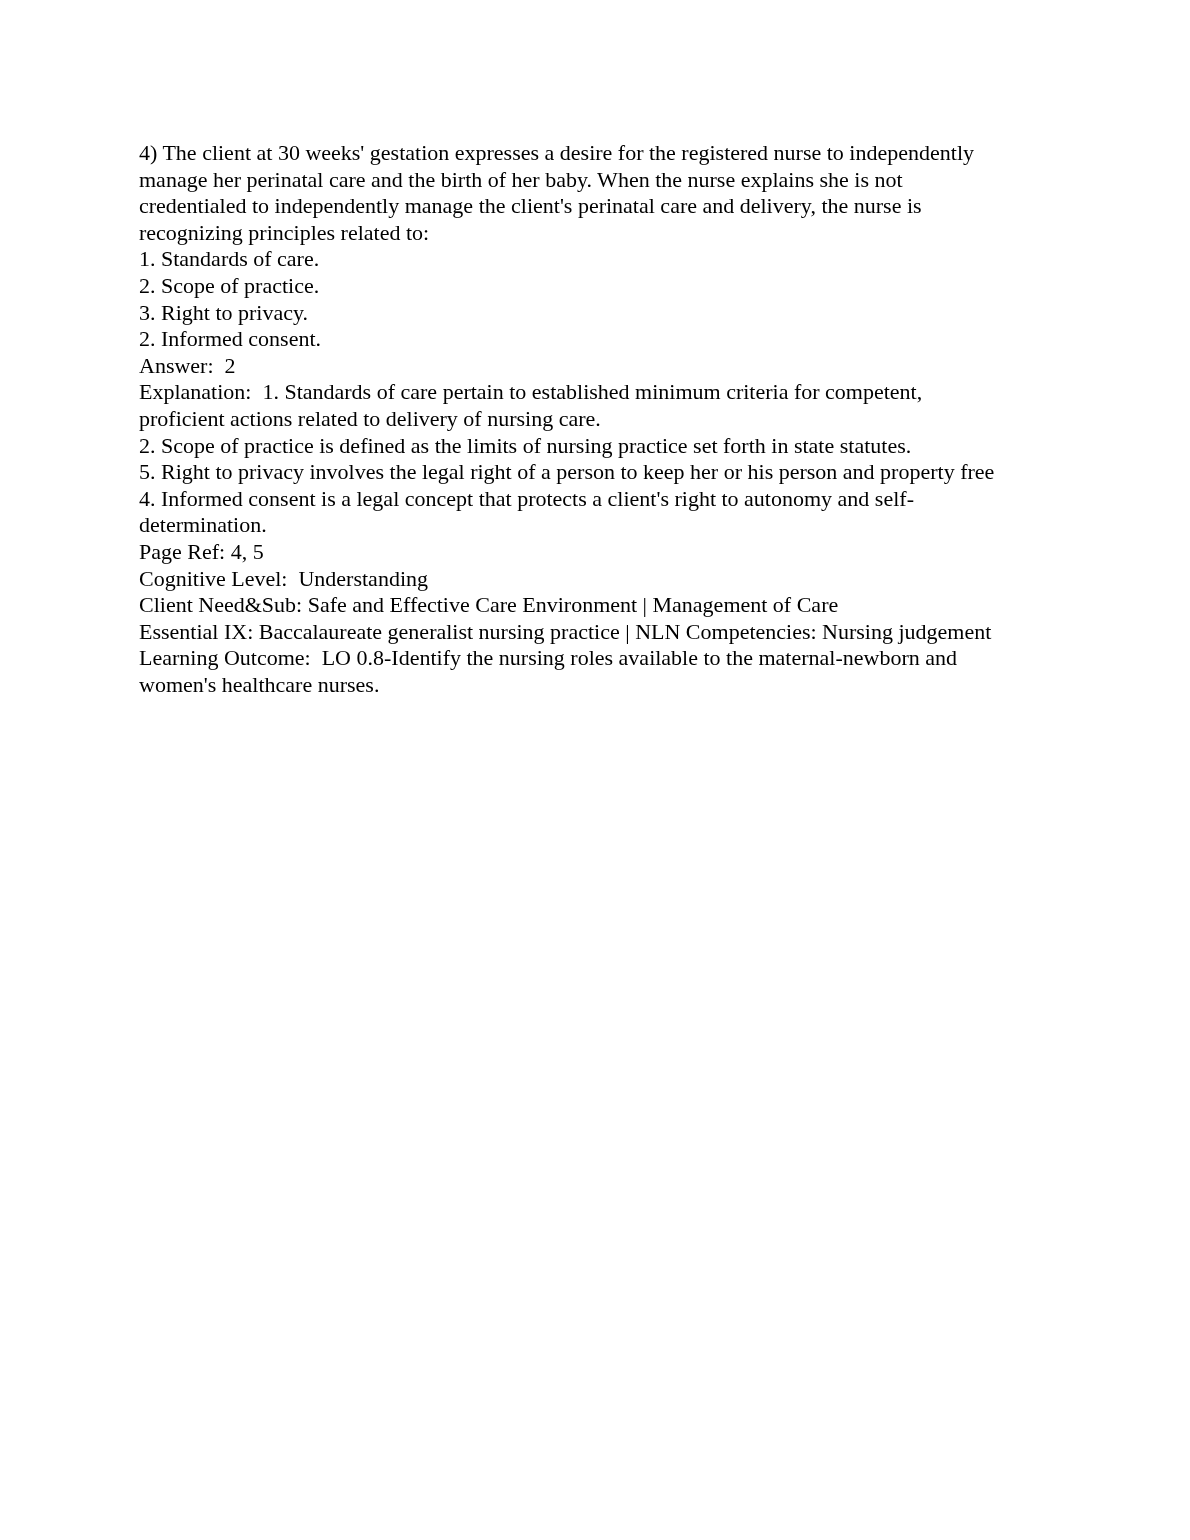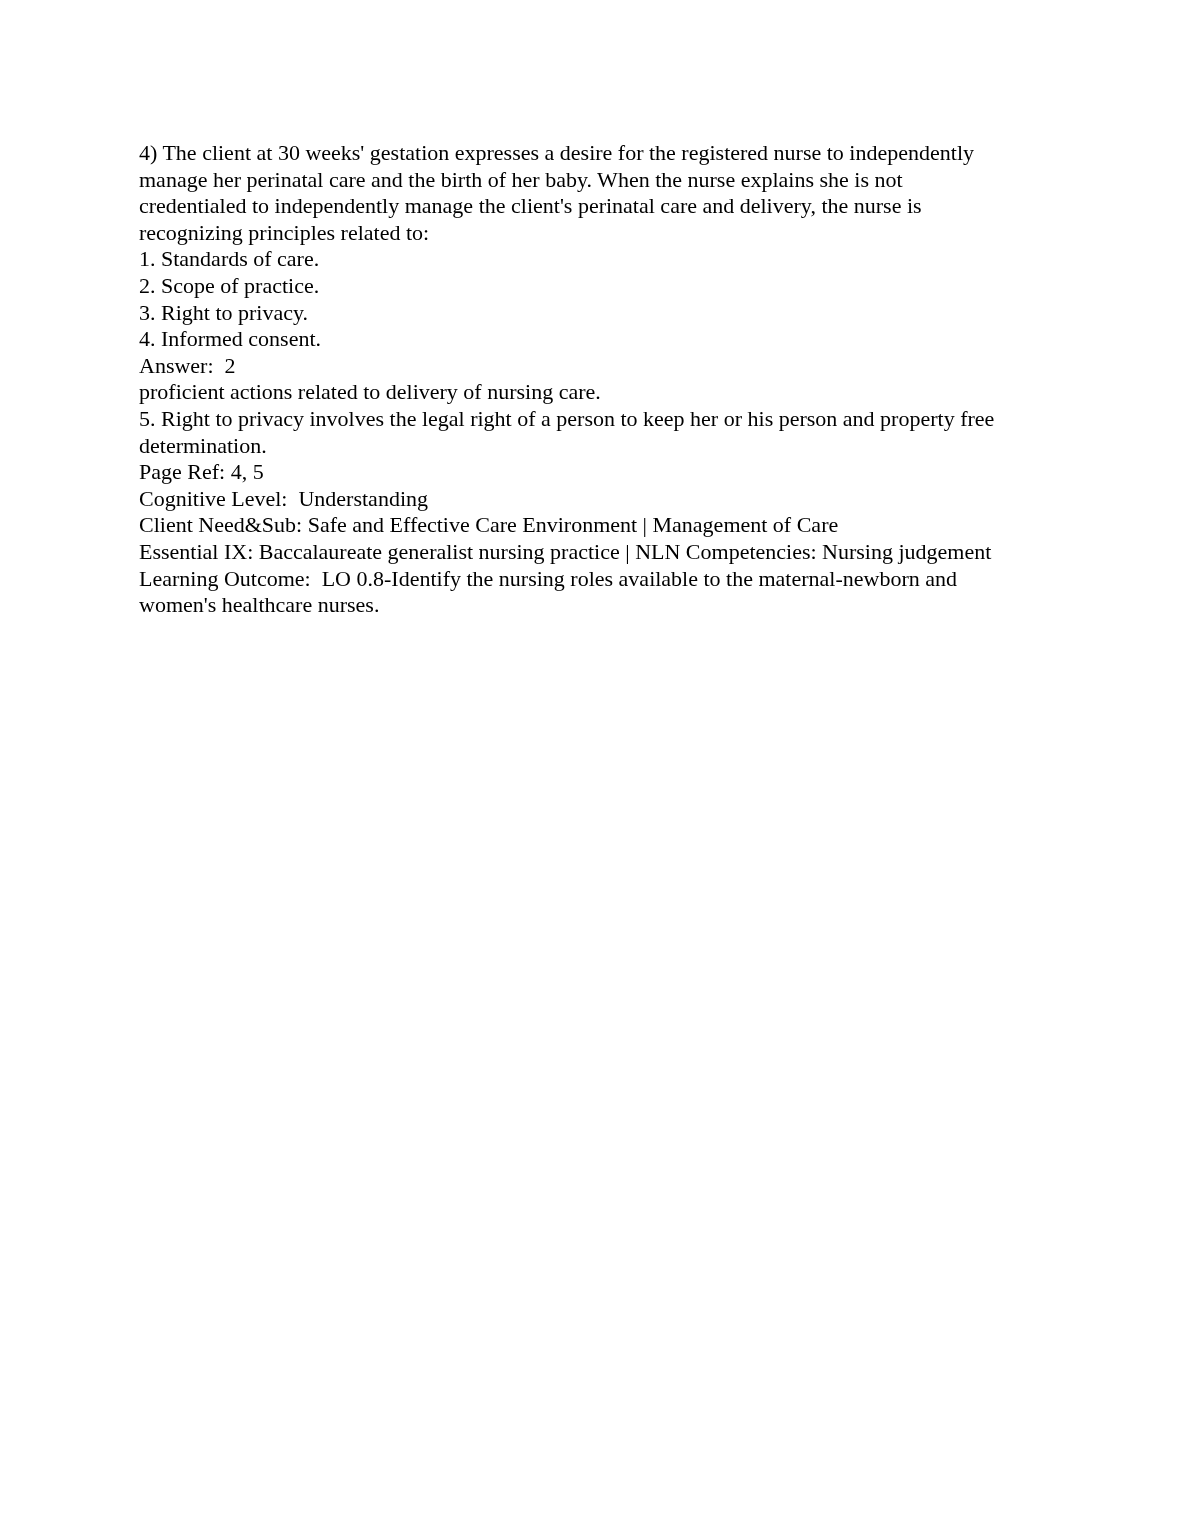--- a/index.html
+++ b/index.html
@@ -39,28 +39,31 @@
         <div class="text-line">4) The client at 30 weeks' gestation expresses a desire for the registered nurse to independently</div>
         <div class="text-line">manage her perinatal care and the birth of her baby. When the nurse explains she is not</div>
         <div class="text-line">credentialed to independently manage the client's perinatal care and delivery, the nurse is</div>
         <div class="text-line">recognizing principles related to:</div>
       </div>
 
     <div>
         <div class="text-line">1. Standards of care.</div>
         <div class="text-line">2. Scope of practice.</div>
         <div class="text-line">3. Right to privacy.</div>
-        <div class="text-line">4. Informed consent.</div>
+        <div class="text-line">2. Informed consent.</div>
       </div>
 
     <div class="text-line">Answer:  2</div>
 
     <div>
+        <div class="text-line">Explanation:  1. Standards of care pertain to established minimum criteria for competent,</div>
         <div class="text-line">proficient actions related to delivery of nursing care.</div>
+        <div class="text-line">2. Scope of practice is defined as the limits of nursing practice set forth in state statutes.</div>
         <div class="text-line">5. Right to privacy involves the legal right of a person to keep her or his person and property free</div>
+        <div class="text-line">4. Informed consent is a legal concept that protects a client's right to autonomy and self-</div>
         <div class="text-line">determination.</div>
       </div>
 
     <div>
         <div class="text-line">Page Ref: 4, 5</div>
         <div class="text-line">Cognitive Level:  Understanding</div>
         <div class="text-line">Client Need&amp;Sub: Safe and Effective Care Environment | Management of Care</div>
         <div class="text-line">Essential IX: Baccalaureate generalist nursing practice | NLN Competencies: Nursing judgement</div>
         <div class="text-line">Learning Outcome:  LO 0.8-Identify the nursing roles available to the maternal-newborn and</div>
         <div class="text-line">women's healthcare nurses.</div>

